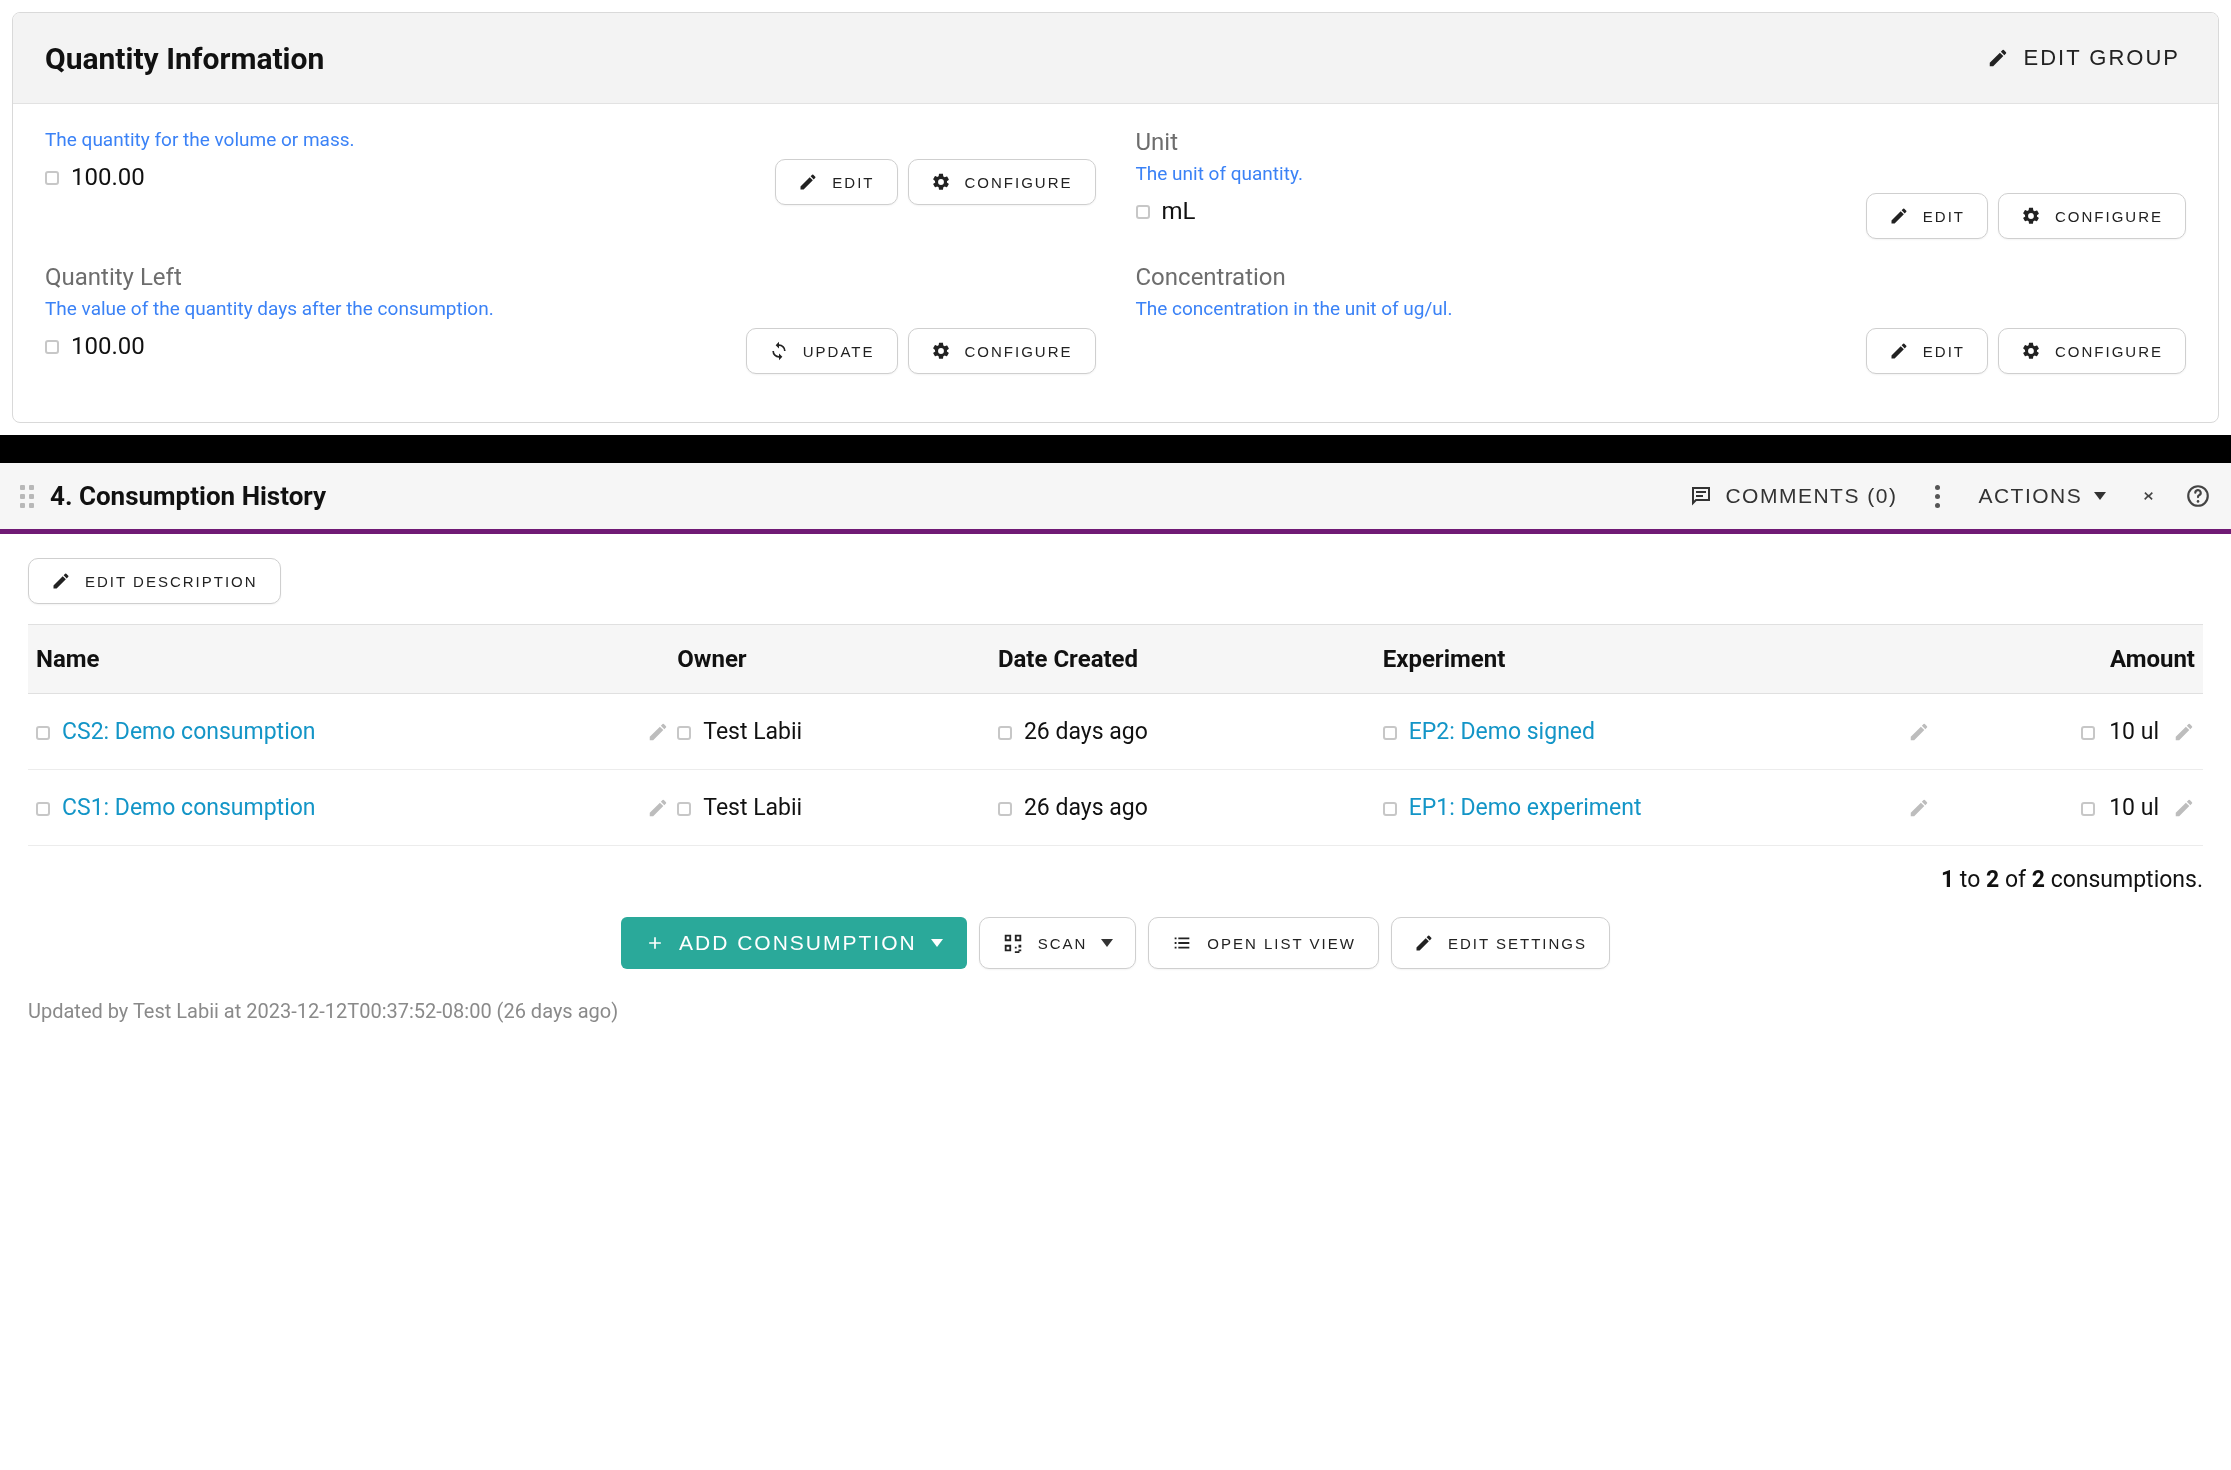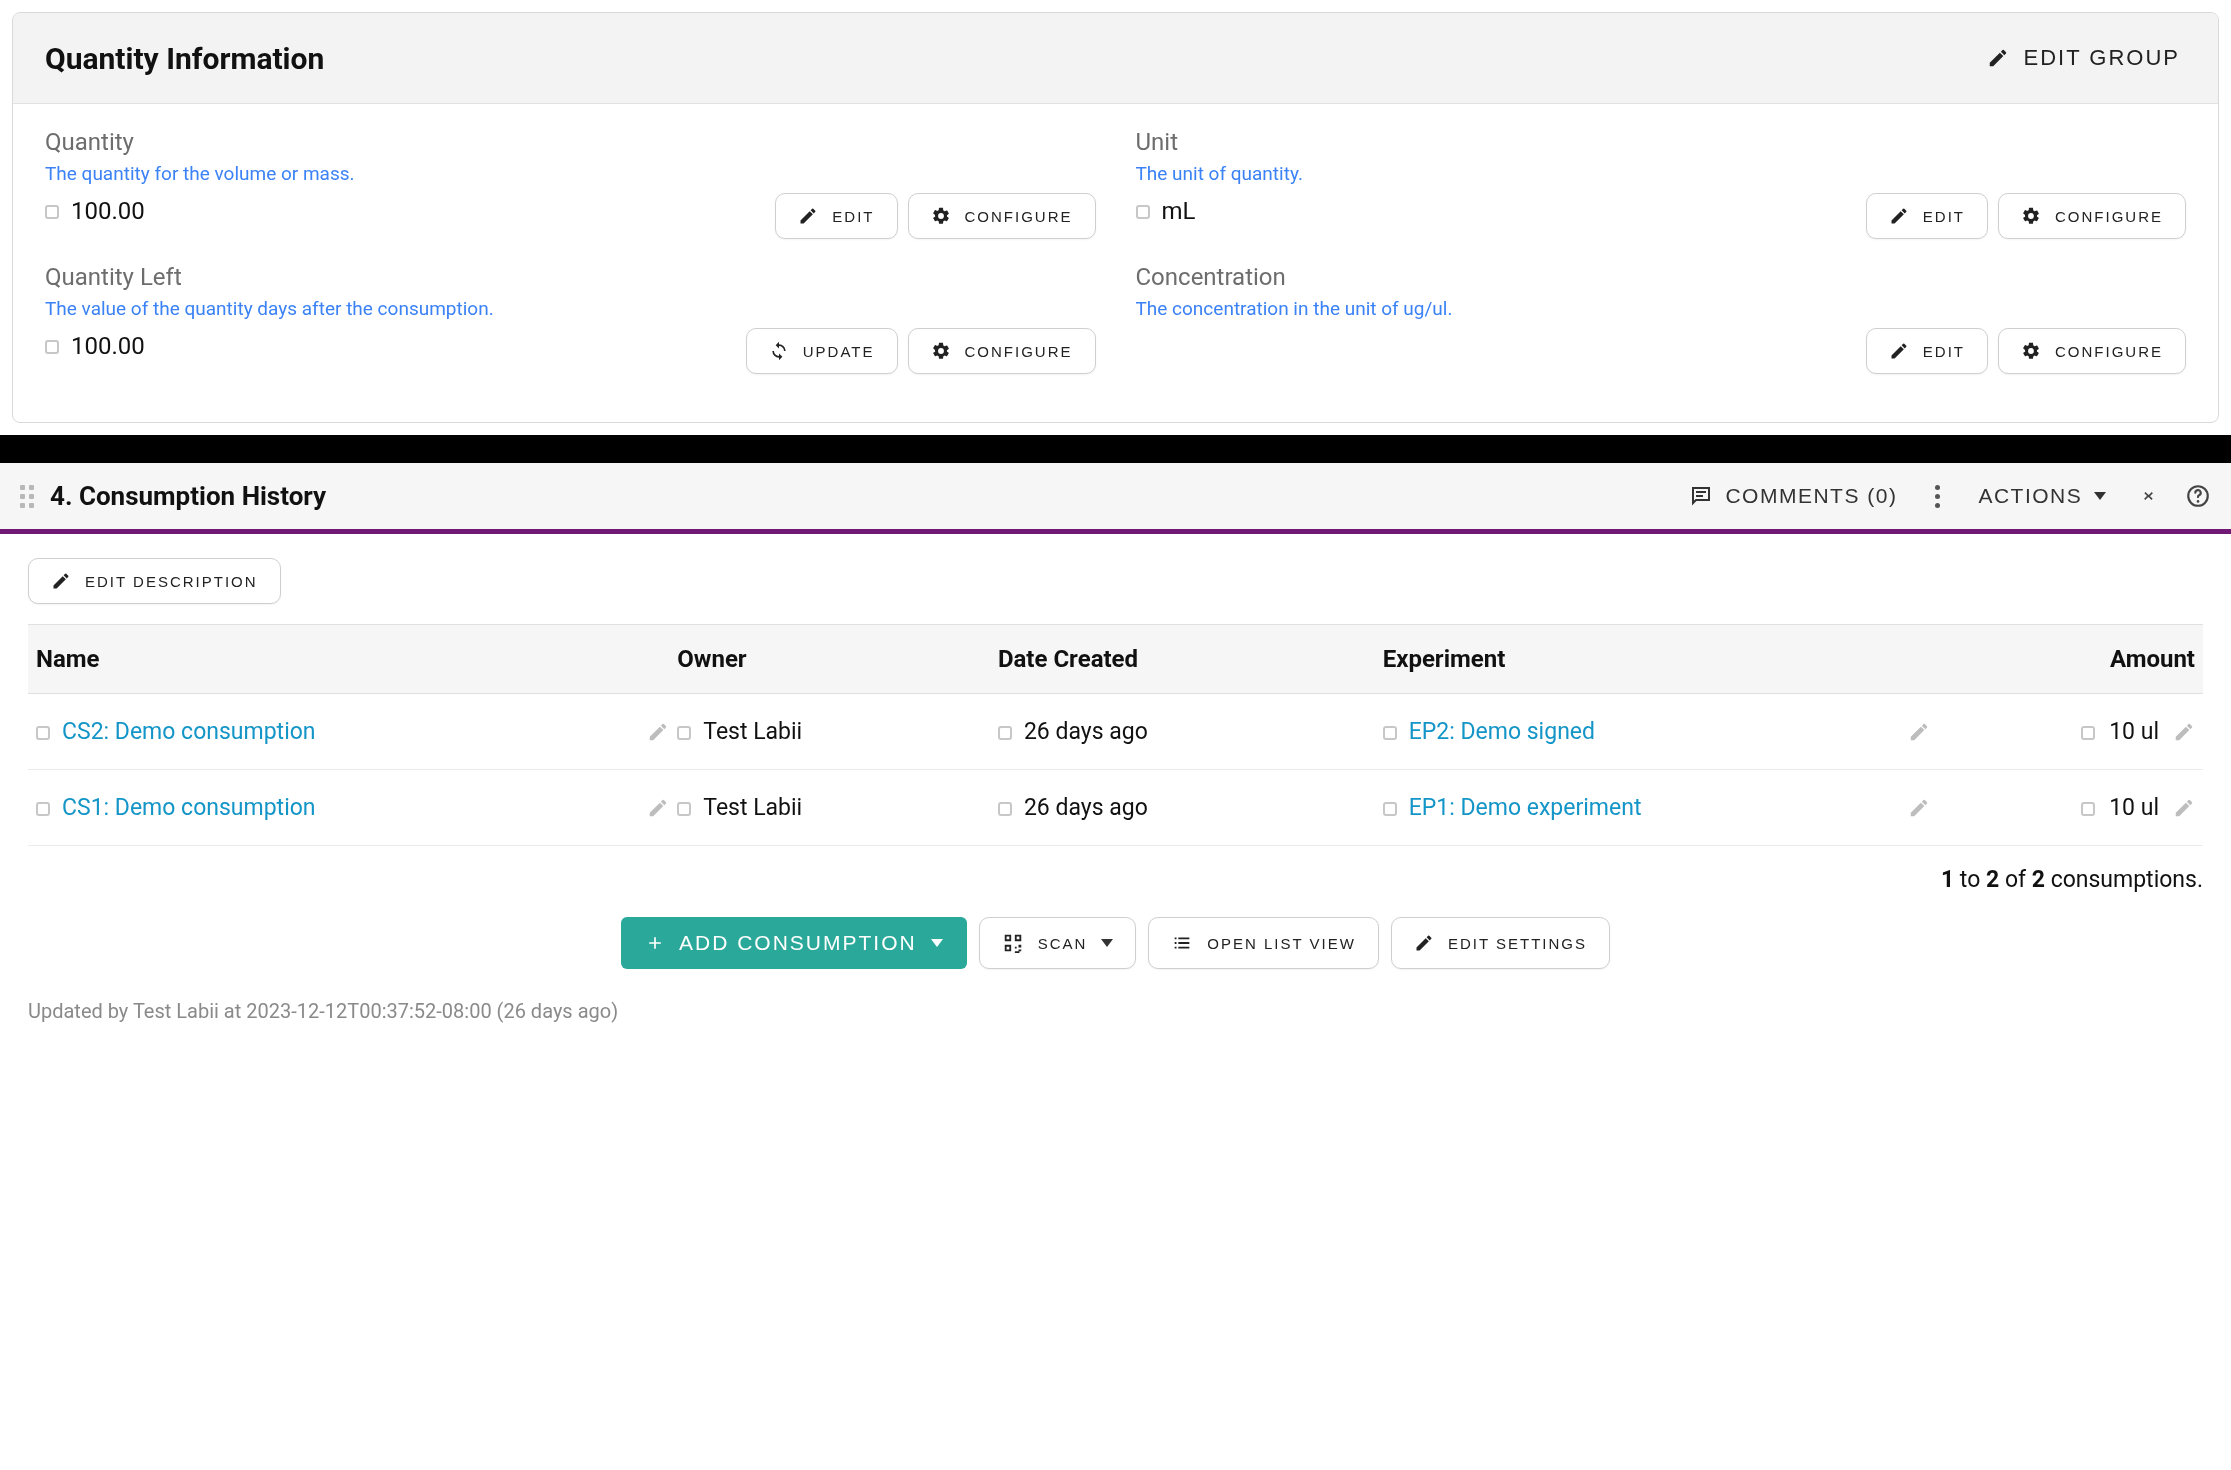--- a/index.html
+++ b/index.html
@@ -216,21 +216,20 @@
       <svg width="22" height="22" viewBox="0 0 24 24">
           <use href="#i-pencil"></use>
         </svg>
       <span>EDIT GROUP</span>
     </button>
   </div>
 
   <div class="card-body">
 
     <div class="field">
-      <div class="field-label">Quantity</div>
       <div class="field-help">The quantity for the volume or mass.</div>
       <div class="field-row">
         <div class="field-value">
           <span class="value-chip"></span>
           <span>100.00</span>
         </div>
         <div class="btn-row">
           <button class="btn-outline">
             <svg width="20" height="20" viewBox="0 0 24 24">
                 <use href="#i-pencil"></use>

